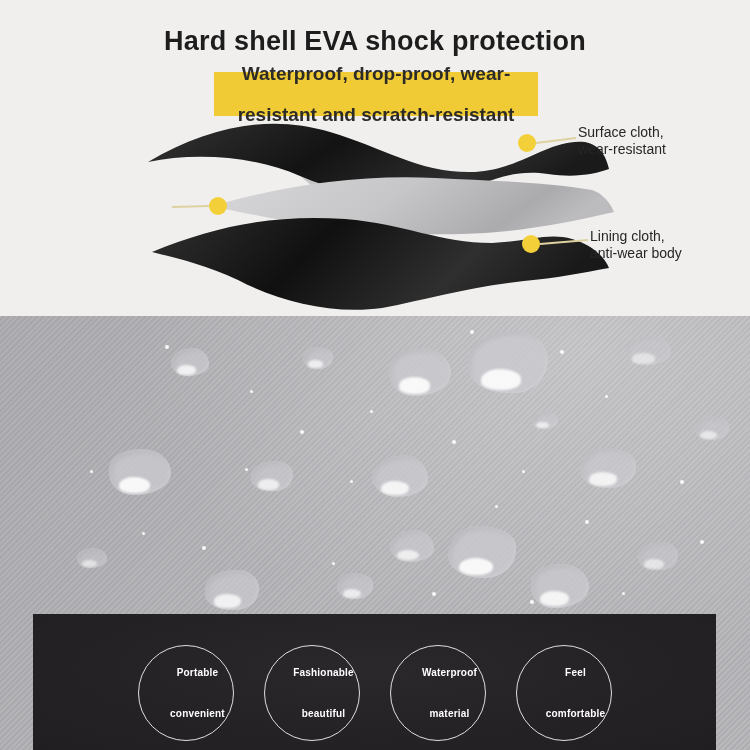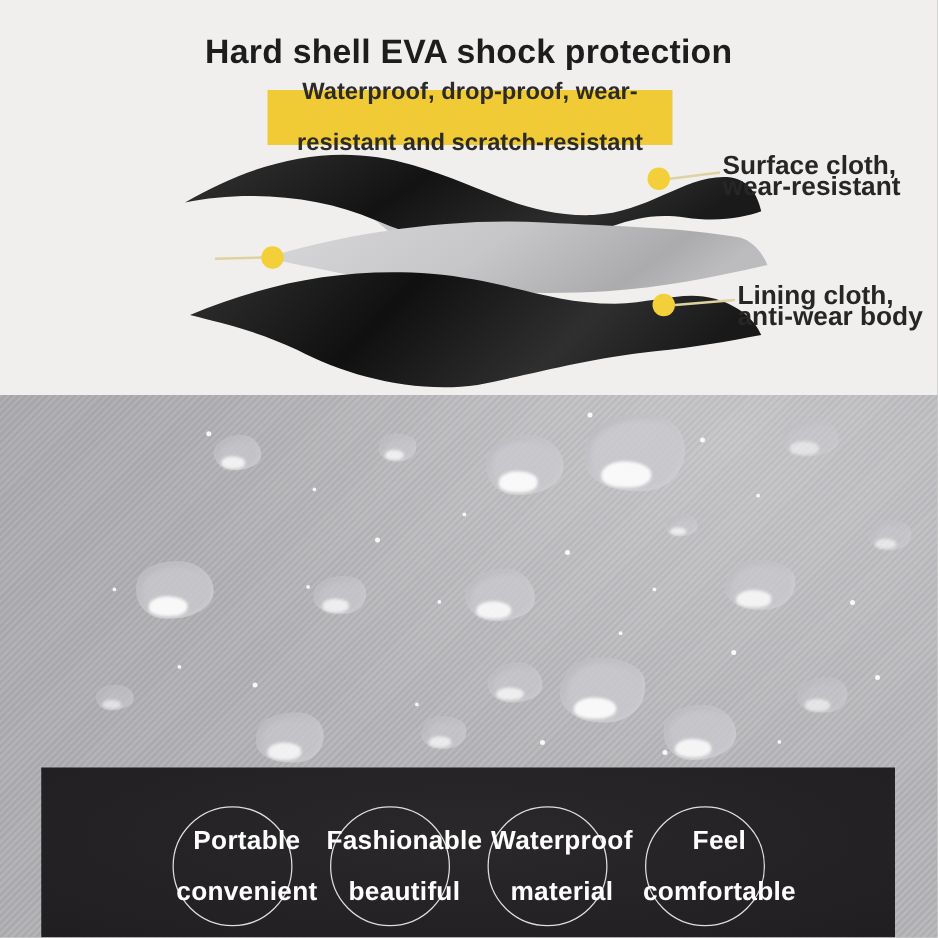--- a/index.html
+++ b/index.html
@@ -9,21 +9,21 @@
   
   .top-section{position:absolute;left:0;top:0;width:750px;height:316px;background:#f0efee;padding-left:16px;}
   .main-title{position:absolute;left:0;top:26px;width:750px;text-align:center;
     font-size:27px;font-weight:700;color:#1d1d1d;letter-spacing:.2px;}
   .highlight-box{position:absolute;left:214px;top:72px;width:324px;height:44px;
     background:#f0cb35;display:flex;flex-direction:column;justify-content:center;align-items:center;gap:20px;}
   .highlight-box span{display:block;font-size:19px;font-weight:700;color:#2c2b28;line-height:21px;}
 
   .diagram-svg{position:absolute;left:0;top:112px;width:750px;height:205px;}
 
-  .callout{position:absolute;font-size:21px;font-weight:700;color:#262626;line-height:17px;}
+  .callout{position:absolute;font-size:14px;font-weight:400;color:#262626;line-height:17px;}
   .callout span{display:block;}
   .callout-surface{left:578px;top:124px;}
   .callout-coating{left:12px;top:196px;}
   .callout-lining{left:590px;top:228px;}
 
   
   .fabric-section{position:absolute;left:0;top:316px;width:750px;height:434px;
     background:
       linear-gradient(115deg, rgba(125,125,130,.16), rgba(0,0,0,0) 45%),
       radial-gradient(ellipse at 78% 8%, rgba(255,255,255,.22), rgba(255,255,255,0) 55%),
@@ -35,21 +35,21 @@
   .droplet::after{content:'';position:absolute;left:16%;bottom:5%;width:50%;height:34%;
     background:rgba(255,255,255,.88);border-radius:55% 62% 48% 52%/62% 55% 52% 46%;filter:blur(1.2px);}
   .speck{position:absolute;background:rgba(255,255,255,.9);border-radius:50%;z-index:1;filter:blur(.3px);}
 
   
   .dark-panel{position:absolute;left:33px;top:614px;width:683px;height:136px;z-index:2;
     background:radial-gradient(ellipse at 50% 40%, #2a282a 0%, #232124 70%, #201e20 100%);}
   .features-row{position:absolute;left:0;top:31px;width:683px;display:flex;justify-content:center;gap:30px;}
   .feature-circle{width:94px;height:94px;border:1.5px solid rgba(255,255,255,.85);border-radius:50%;
     display:flex;flex-direction:column;justify-content:center;align-items:center;gap:24px;flex:0 0 auto;}
-  .feature-circle span{display:block;color:#ffffff;font-size:21px;font-weight:700;line-height:17px;
+  .feature-circle span{display:block;color:#ffffff;font-size:10px;font-weight:700;line-height:17px;
     letter-spacing:.2px;white-space:nowrap;padding-left:24px;}
 </style>
 </head>
 <body>
 
 <div id="stage">
 
   <div class="top-section">
     <div class="main-title">Hard shell EVA shock protection</div>
 

